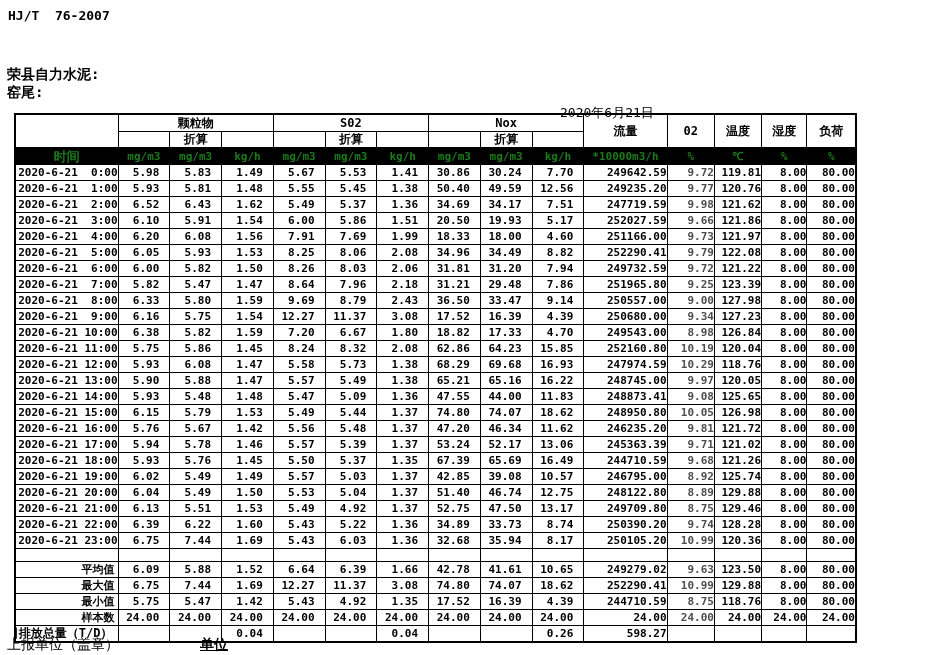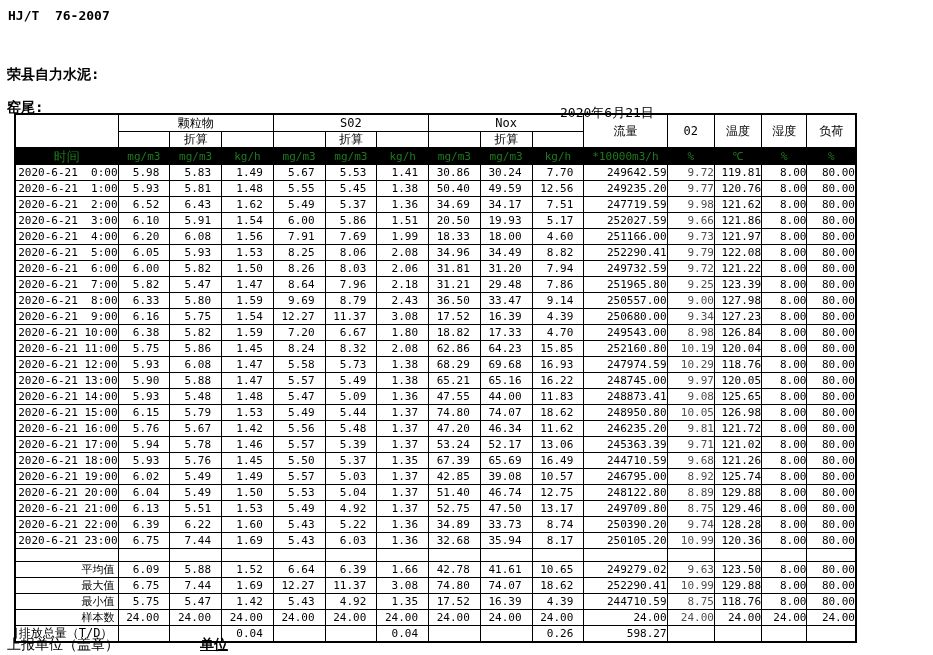--- a/index.html
+++ b/index.html
@@ -4,27 +4,28 @@
 <style>
   html,body { margin:0; padding:0; background:#ffffff; }
   .sheet {
     position:relative; width:857px; height:655px; background:#ffffff;
     font-family:"DejaVu Sans Mono", monospace; color:#000;
   }
   .abs { position:absolute; white-space:pre; }
   .std-no   { left:8px;  top:8px;  font-size:13px; font-weight:bold; }
   .title    { left:204px; top:24px; font-size:16px; font-weight:bold; letter-spacing:1px; }
   .company  { left:7px;  top:66px; font-size:14px; font-weight:bold; }
-  .location { left:7px;  top:99px; font-size:14px; font-weight:bold; }
+  .location { left:7px;  top:84px; font-size:14px; font-weight:bold; }
   .date     { left:560px; top:84px; font-size:13px;margin-top:20px; }
 
   table.report {
     position:absolute; left:14px; top:113px;
     border-collapse:collapse; table-layout:fixed;
     border:2px solid #000;
+    font-weight:bold;
   }
   table.report td {
     border:1px solid #000; padding:0; height:15px; overflow:hidden;
     font-size:11px; line-height:15px; text-align:right; vertical-align:middle;
   }
   
   tr.grp td    { height:16px; text-align:center; font-size:12px; }
   tr.conv td   { height:13px; text-align:center; font-size:12px; }
   tr.units td  { height:16px; text-align:center; background:#000000; color:#1d7a1d; font-size:11px; }
   tr.units td.time-h { font-size:13px; }

